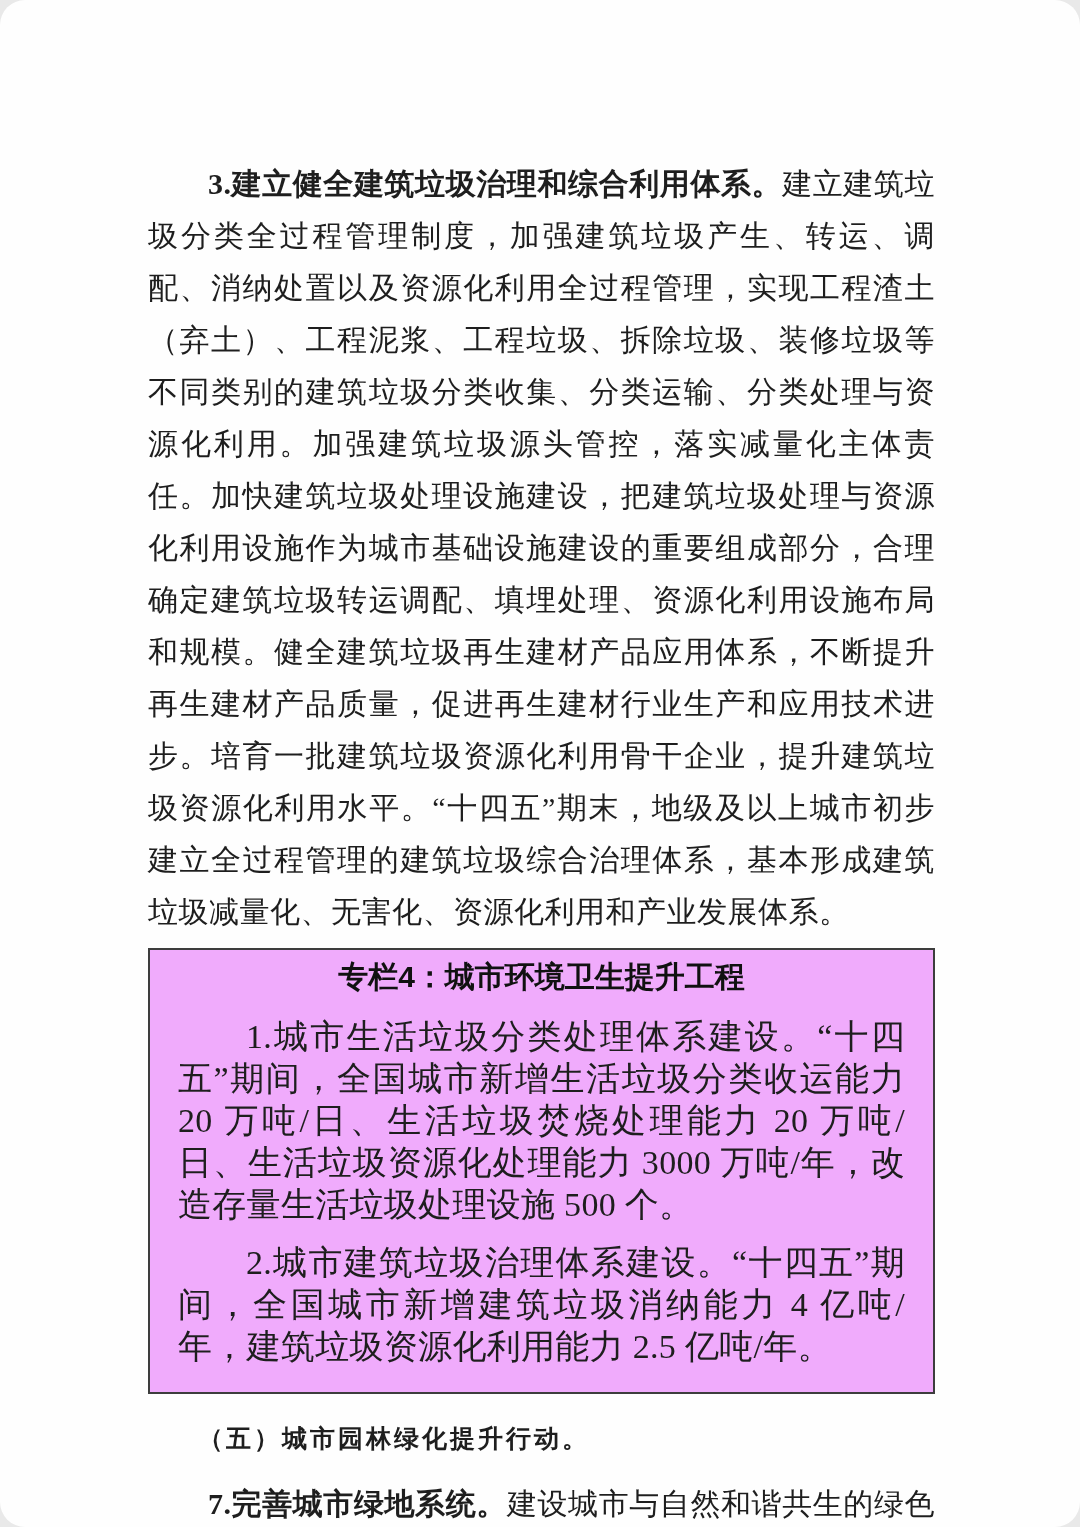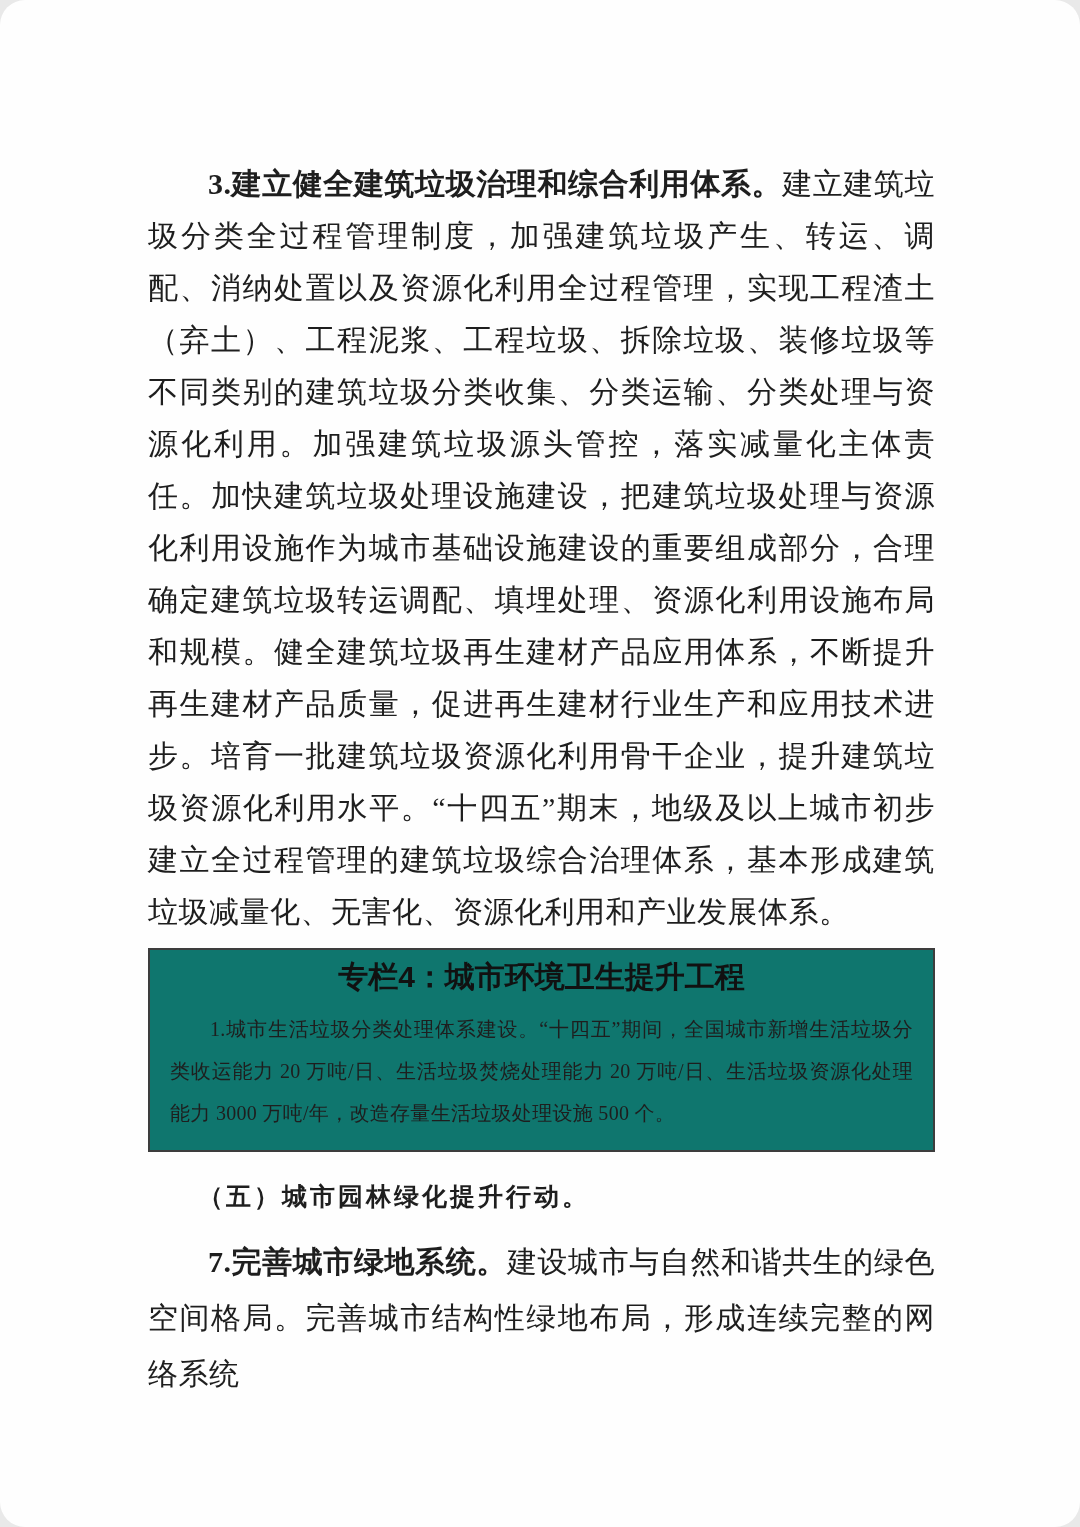--- a/index.html
+++ b/index.html
@@ -21,34 +21,34 @@
     line-height: 52px;
     text-align: justify;
     text-indent: 2em;
     letter-spacing: 0.5px;
   }
   .lead { font-weight: bold; }
   .column-box {
     margin-top: 10px;
     border: 2px solid #3d3d3d;
     padding: 4px 12px 8px 12px;
-    background: #0f766e;
+    background: #f0abfc;
   }
   .box-title {
     margin: 0;
     text-align: center;
     font-family: "Liberation Sans", "DejaVu Sans", sans-serif;
     font-weight: bold;
     font-size: 30px;
     line-height: 46px;
     color: #111;
   }
   .box-item {
-    margin: 8px;
-    font-size: 20px;
+    margin: 16px;
+    font-size: 34px;
     line-height: 42px;
     text-align: justify;
     text-indent: 2em;
     letter-spacing: 0.3px;
   }
   .section-heading {
     margin: 18px 0 0 0;
     font-size: 25px;
     line-height: 54px;
     font-weight: bold;
@@ -73,20 +73,23 @@
     <span class="lead">3.建立健全建筑垃圾治理和综合利用体系。</span><span>建立建筑垃圾分类全过程管理制度，加强建筑垃圾产生、转运、调配、消纳处置以及资源化利用全过程管理，实现工程渣土（弃土）、工程泥浆、工程垃圾、拆除垃圾、装修垃圾等不同类别的建筑垃圾分类收集、分类运输、分类处理与资源化利用。加强建筑垃圾源头管控，落实减量化主体责任。加快建筑垃圾处理设施建设，把建筑垃圾处理与资源化利用设施作为城市基础设施建设的重要组成部分，合理确定建筑垃圾转运调配、填埋处理、资源化利用设施布局和规模。健全建筑垃圾再生建材产品应用体系，不断提升再生建材产品质量，促进再生建材行业生产和应用技术进步。培育一批建筑垃圾资源化利用骨干企业，提升建筑垃圾资源化利用水平。“十四五”期末，地级及以上城市初步建立全过程管理的建筑垃圾综合治理体系，基本形成建筑垃圾减量化、无害化、资源化利用和产业发展体系。</span>
   </p>
 
   <div class="column-box">
     <p class="box-title">专栏4：城市环境卫生提升工程</p>
 
     <p class="box-item">
       <span>1.城市生活垃圾分类处理体系建设。</span><span>“十四五”期间，全国城市新增生活垃圾分类收运能力 20 万吨/日、生活垃圾焚烧处理能力 20 万吨/日、生活垃圾资源化处理能力 3000 万吨/年，改造存量生活垃圾处理设施 500 个。</span>
     </p>
 
+    <p class="box-item">
+      <span>2.城市建筑垃圾治理体系建设。</span><span>“十四五”期间，全国城市新增建筑垃圾消纳能力 4 亿吨/年，建筑垃圾资源化利用能力 2.5 亿吨/年。</span>
+    </p>
   </div>
 
   <p class="section-heading">（五）城市园林绿化提升行动。</p>
 
   <p class="last-paragraph">
     <span class="lead">7.完善城市绿地系统。</span><span>建设城市与自然和谐共生的绿色空间格局。完善城市结构性绿地布局，形成连续完整的网络系统</span>
   </p>
 
 </div>
 

